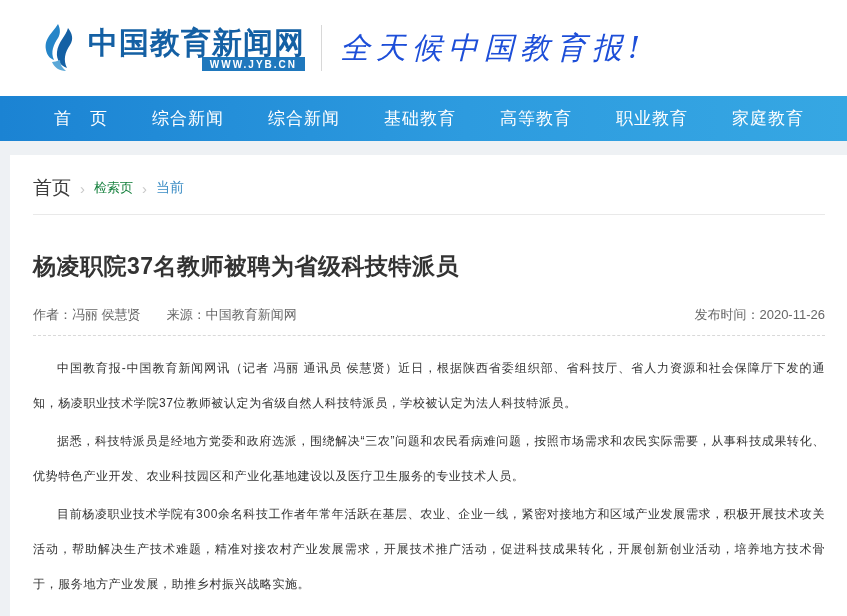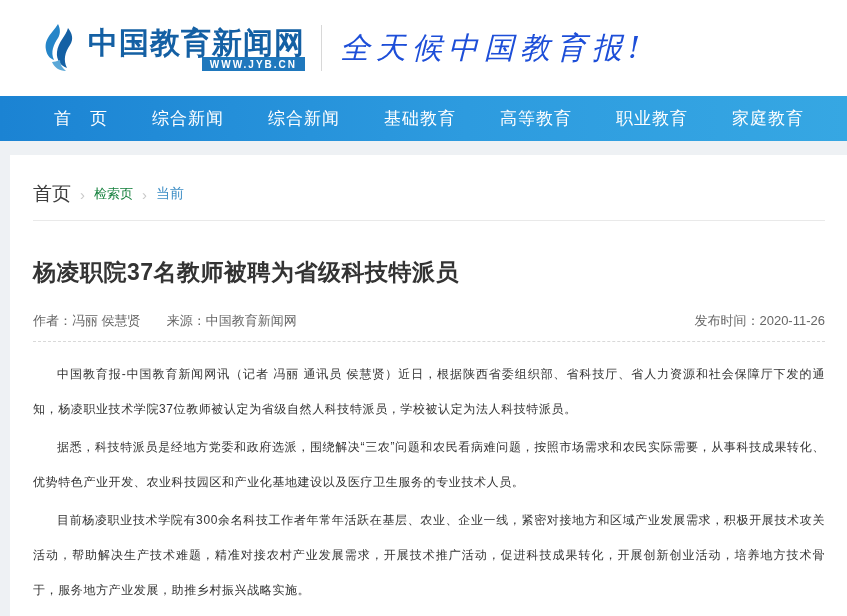--- a/index.html
+++ b/index.html
@@ -82,21 +82,21 @@
 
   
   .page-body {
     background: #eef1f4;
     padding: 14px 0 0 10px;
     height: 475px;
   }
   .content-card {
     background: #ffffff;
     height: 461px;
-    padding: 26px 22px 30px 23px;
+    padding: 20px 22px 30px 23px;
     overflow: hidden;
   }
 
   
   .breadcrumb {
     display: flex;
     align-items: center;
     gap: 9px;
   }
   .crumb-home { font-size: 19px; color: #3e3e3e; cursor: pointer; }

